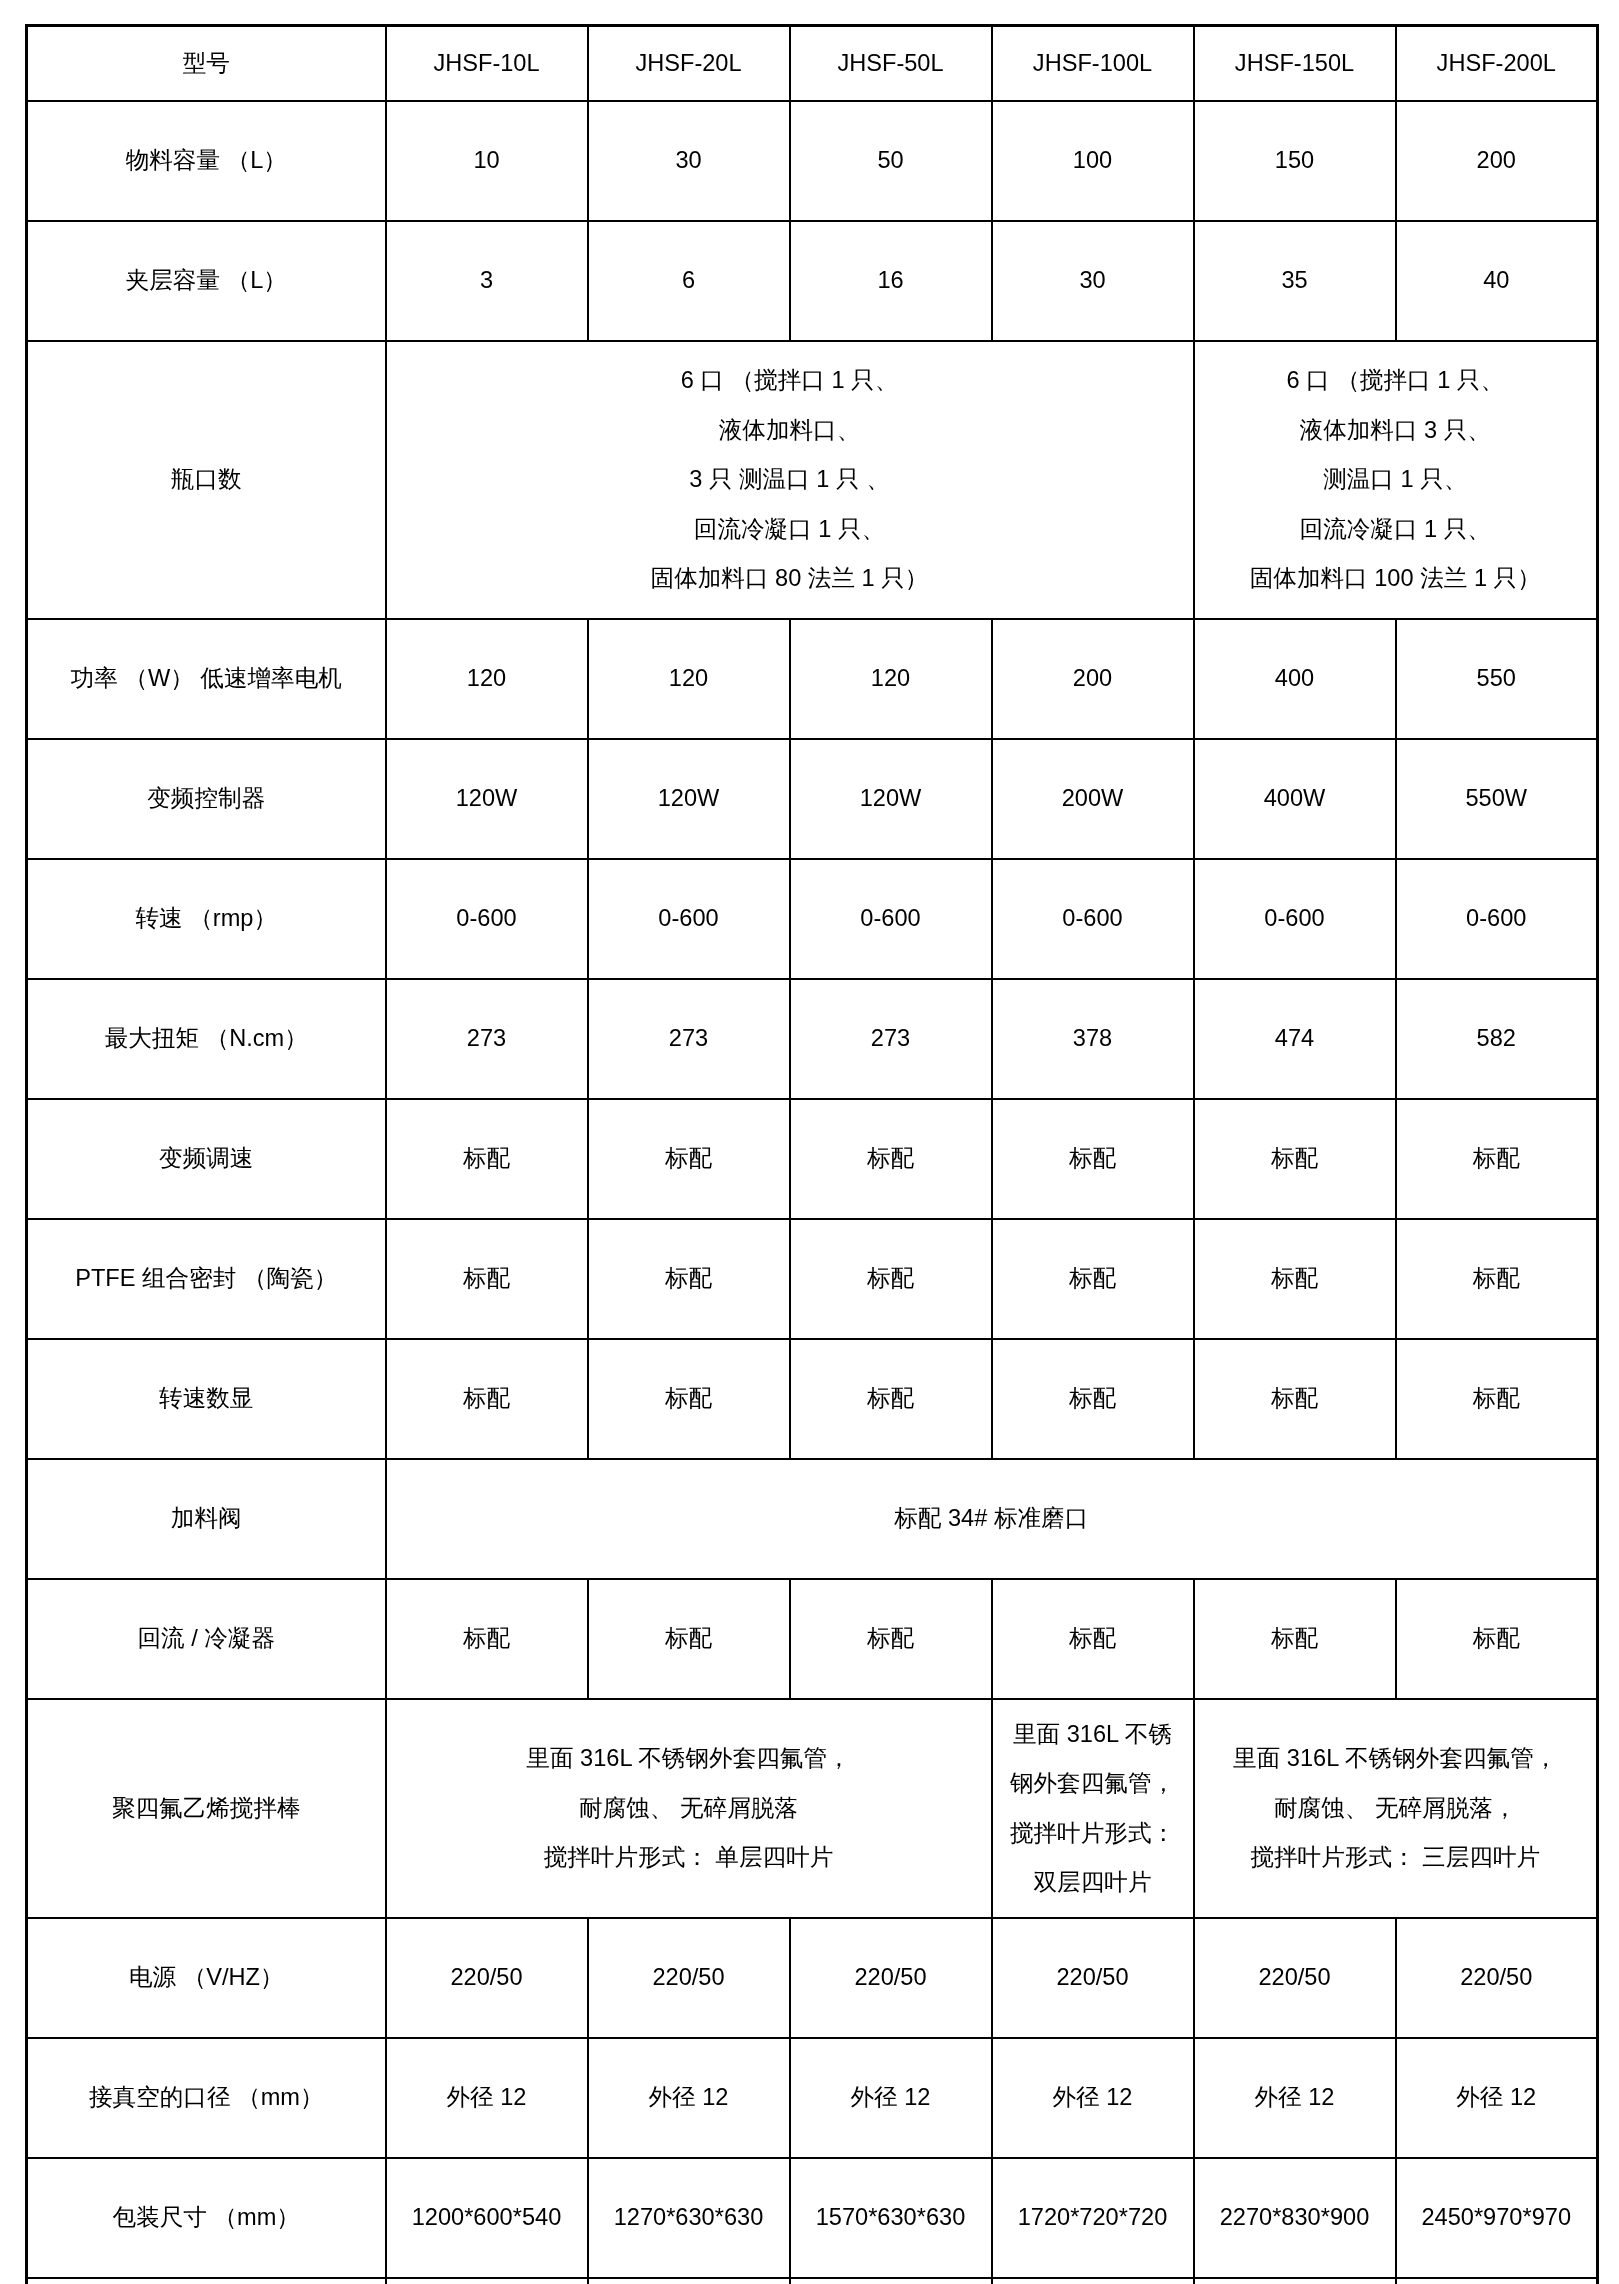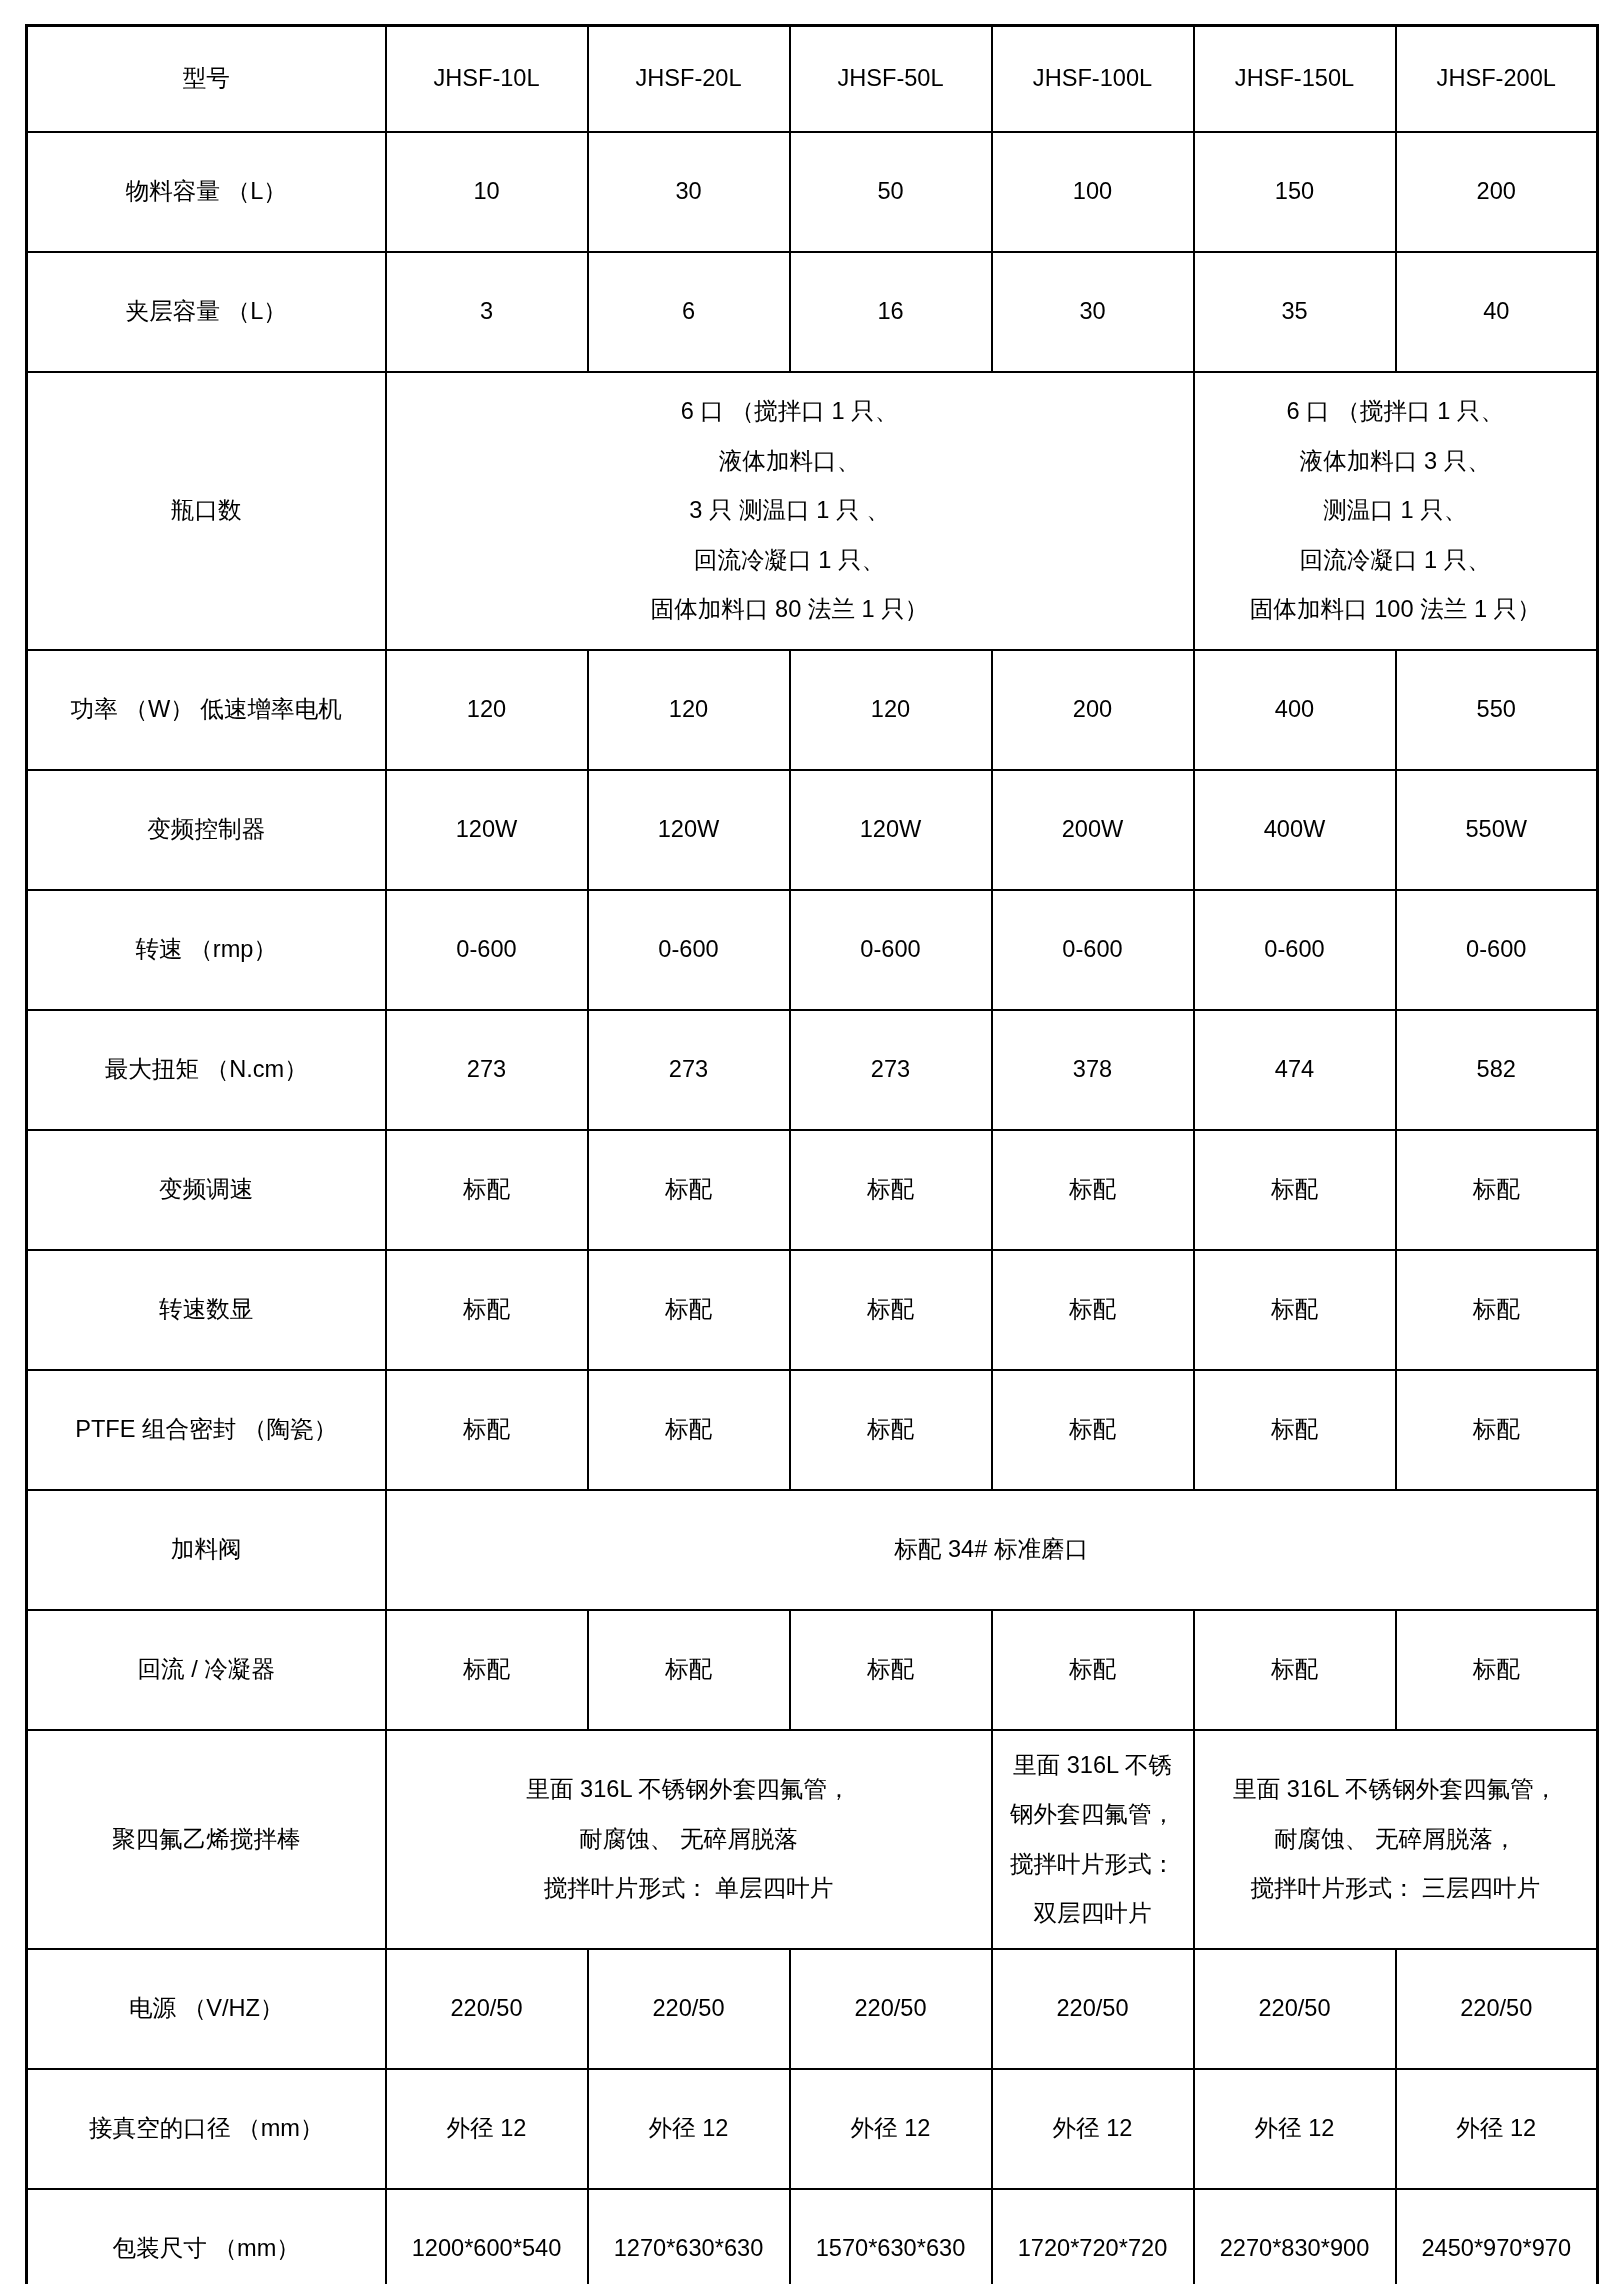--- a/index.html
+++ b/index.html
@@ -29,21 +29,21 @@
     vertical-align: middle;
     font-size: 23.6px;
     font-weight: normal;
     color: #000000;
     padding: 3.4px 5px;
     white-space: pre-line;
     line-height: 2.1;
     box-sizing: border-box;
     overflow: hidden;
   }
-  tr.header-row { height: 107px; }
+  tr.header-row { height: 76px; }
   tr.row-normal { height: 120px; }
   tr.row-tall   { height: 219px; }
   tr.row-xtall  { height: 278px; }
 </style>
 </head>
 <body>
 
 <table class="spec-table">
   <colgroup>
     <col class="col-label">
@@ -134,30 +134,30 @@
       <tr class="row-normal">
         <td>变频调速</td>
         <td>标配</td>
         <td>标配</td>
         <td>标配</td>
         <td>标配</td>
         <td>标配</td>
         <td>标配</td>
       </tr>
       <tr class="row-normal">
+        <td>PTFE 组合密封 （陶瓷）</td>
+        <td>标配</td>
+        <td>标配</td>
+        <td>标配</td>
+        <td>标配</td>
+        <td>标配</td>
+        <td>标配</td>
+      </tr>
+      <tr class="row-normal">
         <td>转速数显</td>
-        <td>标配</td>
-        <td>标配</td>
-        <td>标配</td>
-        <td>标配</td>
-        <td>标配</td>
-        <td>标配</td>
-      </tr>
-      <tr class="row-normal">
-        <td>PTFE 组合密封 （陶瓷）</td>
         <td>标配</td>
         <td>标配</td>
         <td>标配</td>
         <td>标配</td>
         <td>标配</td>
         <td>标配</td>
       </tr>
       <tr class="row-normal">
         <td>加料阀</td>
         <td colspan="6">标配 34# 标准磨口</td>

